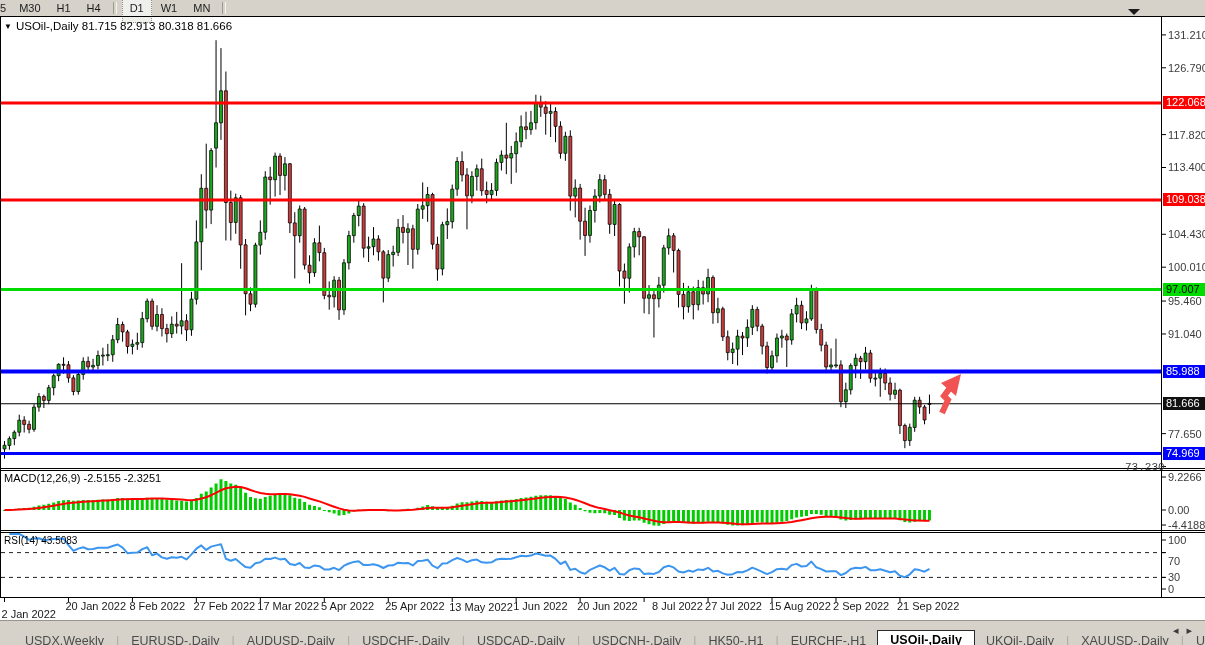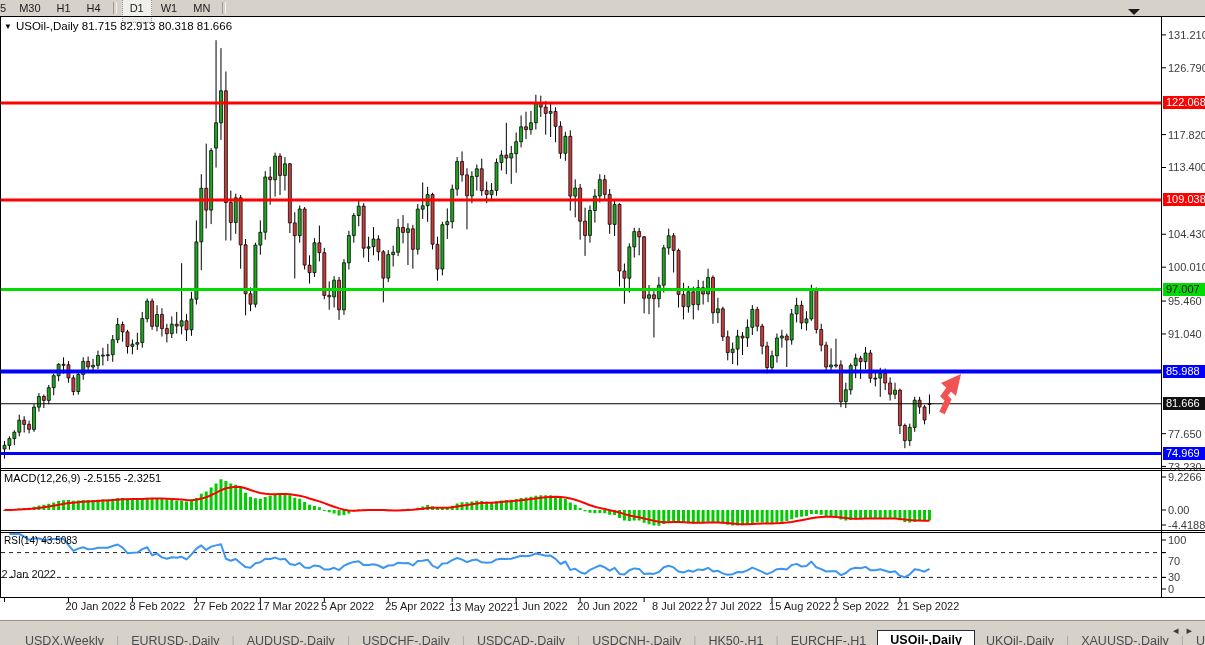--- a/index.html
+++ b/index.html
@@ -121,28 +121,28 @@
   <div id="overlays">
       <div class="axlbl" style="position: absolute; left: 1168px; top: 28.9px;">131.210</div>
       <div class="axlbl" style="position: absolute; left: 1168px; top: 61.8069px;">126.790</div>
       <div class="axlbl" style="position: absolute; left: 1168px; top: 128.589px;">117.820</div>
       <div class="axlbl" style="position: absolute; left: 1168px; top: 161.495px;">113.400</div>
       <div class="axlbl" style="position: absolute; left: 1168px; top: 228.277px;">104.430</div>
       <div class="axlbl" style="position: absolute; left: 1168px; top: 261.184px;">100.010</div>
       <div class="axlbl" style="position: absolute; left: 1168px; top: 295.059px;">95.460</div>
       <div class="axlbl" style="position: absolute; left: 1168px; top: 327.966px;">91.040</div>
       <div class="axlbl" style="position: absolute; left: 1168px; top: 427.654px;">77.650</div>
-      <div class="axlbl" style="position: absolute; left: 1168px; top: 460.561px;">73.230</div>
+      <div class="axlbl" style="position: absolute; left: 1125px; top: 460.561px; font-family: Liberation Mono, monospace;">73.230</div>
       <div class="tag" style="top: 96.4622px; background: rgb(255, 0, 0); color: rgb(255, 255, 255);">122.068</div>
       <div class="tag" style="top: 193.471px; background: rgb(255, 0, 0); color: rgb(255, 255, 255);">109.038</div>
       <div class="tag" style="top: 283.041px; background: rgb(0, 220, 0); color: rgb(0, 0, 0);">97.007</div>
       <div class="tag" style="top: 365.078px; background: rgb(0, 0, 255); color: rgb(255, 255, 255);">85.988</div>
       <div class="tag" style="top: 397.255px; background: rgb(17, 17, 17); color: rgb(255, 255, 255);">81.666</div>
       <div class="tag" style="top: 447.114px; background: rgb(0, 0, 255); color: rgb(255, 255, 255);">74.969</div>
-      <div class="datelbl" style="position: absolute; left: 1.5px; top: 568px;">2 Jan 2022</div>
+      <div class="datelbl" style="position: absolute; left: 1.5px; top: 608px;">2 Jan 2022</div>
       <div class="datelbl" style="position: absolute; left: 65.46px; top: 600px;">20 Jan 2022</div>
       <div class="datelbl" style="position: absolute; left: 129.42px; top: 600px;">8 Feb 2022</div>
       <div class="datelbl" style="position: absolute; left: 193.38px; top: 600px;">27 Feb 2022</div>
       <div class="datelbl" style="position: absolute; left: 257.34px; top: 600px;">17 Mar 2022</div>
       <div class="datelbl" style="position: absolute; left: 321px; top: 600px;">5 Apr 2022</div>
       <div class="datelbl" style="position: absolute; left: 385.26px; top: 600px;">25 Apr 2022</div>
       <div class="datelbl" style="position: absolute; left: 449.22px; top: 601px;">13 May 2022</div>
       <div class="datelbl" style="position: absolute; left: 513.18px; top: 600px;">1 Jun 2022</div>
       <div class="datelbl" style="position: absolute; left: 577.14px; top: 600px; text-align: center;">20 Jun 2022</div>
       <div class="datelbl" style="position: absolute; left: 641.1px; top: 600px; margin-left: 11px;">8 Jul 2022</div>

